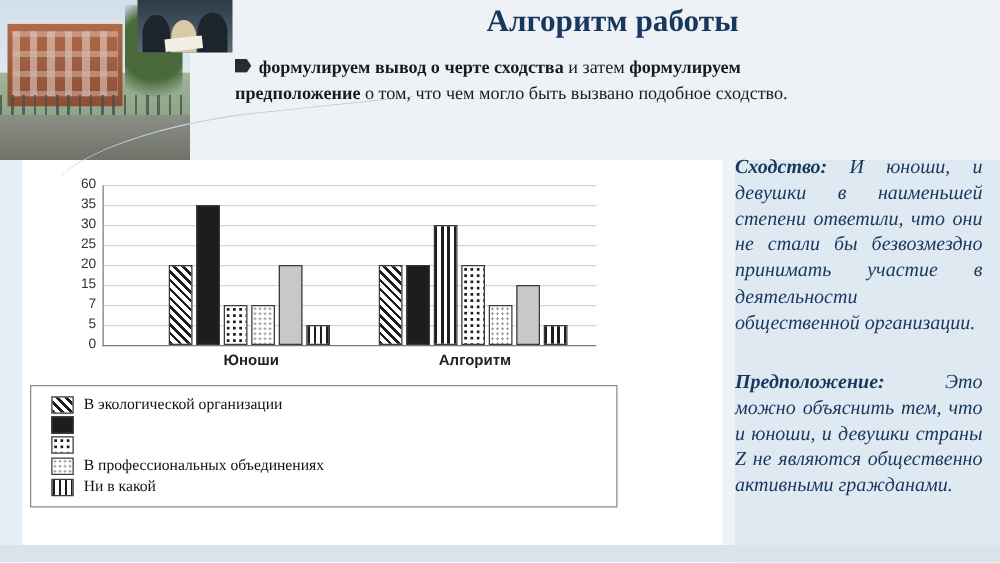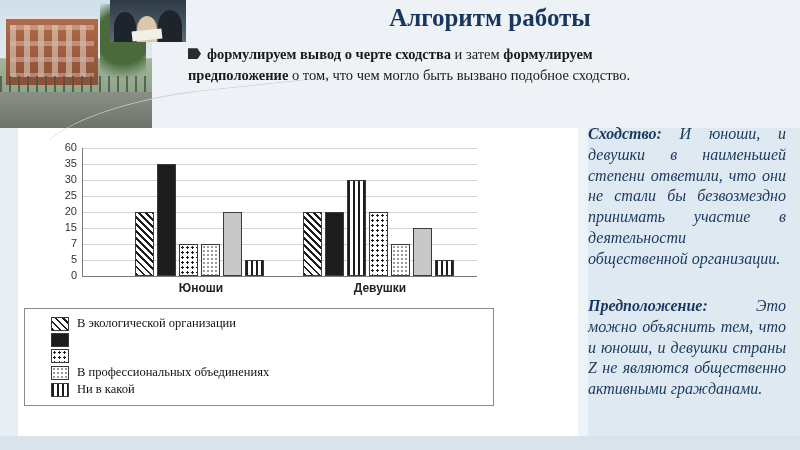--- a/index.html
+++ b/index.html
@@ -143,21 +143,21 @@
     background-image:radial-gradient(#9a9a9a 30%, rgba(0,0,0,0) 32%);
     background-size:4px 4px;}
   .p-gray{background:#c8c8c8;}
   .p-vert{background:
     repeating-linear-gradient(90deg,#1d1d1d 0 2px,#ffffff 2px 5px);}
 
   
   .legend{
     position:absolute;left:24px;top:308px;width:470px;
     border:1px solid #8a8a8a;background:#ffffff;
-    padding:5px 8px 6px 26px;box-sizing:border-box;
+    padding:5px 8px 6px 16px;box-sizing:border-box;
   }
   .legend-row{display:flex;align-items:center;margin:2px 0;}
   .legend-swatch{
     width:16px;height:12px;border:1px solid #3a3a3a;margin-right:8px;flex:none;
   }
   .legend-text{
     font-family:"Liberation Serif", serif;font-size:12.5px;color:#111;
   }
 
   
@@ -235,21 +235,21 @@
         <div class="xlabel" style="left: 52px; width: 132px;">Юноши</div>
         <div class="bars-group" style="left: 220px;">
           <div class="bar p-diag" style="height: 64px;"></div>
           <div class="bar p-solid" style="height: 64px;"></div>
           <div class="bar p-vert" style="height: 96px;"></div>
           <div class="bar p-dots" style="height: 64px;"></div>
           <div class="bar p-lightdots" style="height: 32px;"></div>
           <div class="bar p-gray" style="height: 48px;"></div>
           <div class="bar p-vert" style="height: 16px;"></div>
         </div>
-        <div class="xlabel" style="left: 220px; width: 154px;">Девушки</div>
+        <div class="xlabel" style="left: 220px; width: 154px;">Алгоритм</div>
       </div>
   </div>
 
   <div class="legend" id="legend">
       <div class="legend-row">
         <span class="legend-swatch p-diag"></span>
         <span class="legend-text">В экологической  организации</span>
       </div>
       <div class="legend-row">
         <span class="legend-swatch p-solid"></span>

